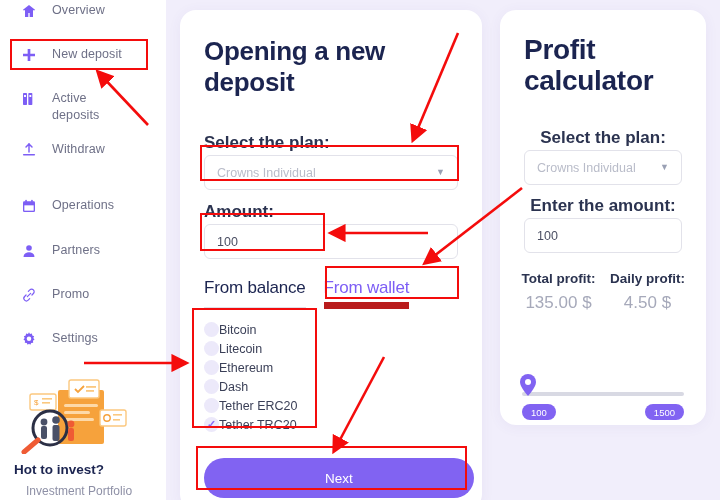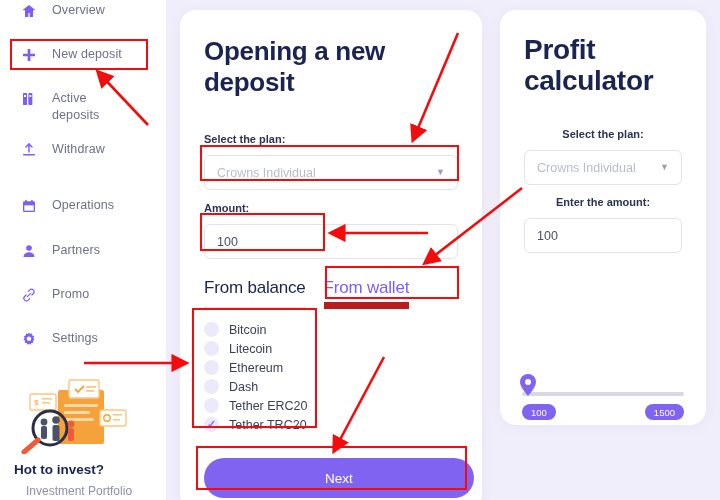--- a/index.html
+++ b/index.html
@@ -50,21 +50,21 @@
   #card-deposit { left: 180px; top: 10px; width: 302px; height: 500px; }
   #card-calc    { left: 500px; top: 10px; width: 206px; height: 415px; }
 
   .card-title {
     font-weight: bold; color: #1b2450; letter-spacing: -0.3px;
   }
   #dep-title { position: absolute; left: 24px; top: 26px; width: 230px; font-size: 26px; line-height: 31px; }
   #calc-title { position: absolute; left: 24px; top: 24px; width: 170px; font-size: 28px; line-height: 31px; }
 
   .field-label {
-    font-size: 11px; font-weight: bold; color: #2b3350;
+    font-size: 17px; font-weight: bold; color: #2b3350;
   }
   .field-label.center { text-align: center; }
 
   .inp {
     border: 1px solid #e2e2ea; border-radius: 6px; background: #fff;
     font-family: "Liberation Sans", sans-serif;
     font-size: 12.5px; display: flex; align-items: center;
     padding: 0 12px;
   }
   .inp.placeholder { color: #b9bcc9; }
@@ -80,21 +80,21 @@
   
   .tabs { position: absolute; left: 24px; top: 268px; display: flex; gap: 18px; }
   .tab {
     font-size: 17px; padding-bottom: 4px; letter-spacing: -0.2px;
   }
   .tab.active { color: #1b2450; border-bottom: 2px solid #dfdfe8; }
   .tab.inactive { color: #7d5ef5; border-bottom: 7px solid #b91c1c; }
 
   
   .radio-list { position: absolute; left: 24px; top: 310px; width: 160px; }
-  .radio-row { display: flex; align-items: center; gap: 10px; height: 19px; }
+  .radio-row { display: flex; align-items: center; height: 19px; }
   .radio-dot {
     width: 15px; height: 15px; border-radius: 50%;
     background: #ece9fa; flex: 0 0 15px;
     display: flex; align-items: center; justify-content: center;
   }
   .radio-dot.checked::after {
     content: "✓"; color: #8b6ef6; font-size: 11px; line-height: 1; font-weight: bold;
   }
   .radio-text { font-size: 12.5px; color: #3a3f57; }
 
@@ -321,20 +321,30 @@
     <div class="inp placeholder" id="calc-plan">
       <span>Crowns Individual</span>
       <span class="chev">▼</span>
     </div>
 
     <div class="field-label center" id="calc-amt-label">Enter the amount:</div>
     <div class="inp value" id="calc-amt">
       <span>100</span>
     </div>
 
+    <div class="profit-cols">
+      <div class="profit-col">
+        <div class="profit-lab">Total profit:</div>
+        <div class="profit-val">135.00 $</div>
+      </div>
+      <div class="profit-col">
+        <div class="profit-lab">Daily profit:</div>
+        <div class="profit-val">4.50 $</div>
+      </div>
+    </div>
 
     <div class="slider-wrap">
       <div class="slider-track"></div>
       <span class="slider-pin">
         <svg width="16" height="22" viewBox="0 0 16 22">
             <path d="M8 0a8 8 0 0 0-8 8c0 5.5 8 14 8 14s8-8.5 8-14a8 8 0 0 0-8-8z" fill="#8163f2"></path>
             <circle cx="8" cy="8" r="3" fill="#fff"></circle>
           </svg>
       </span>
       <span class="pill min">100</span>

